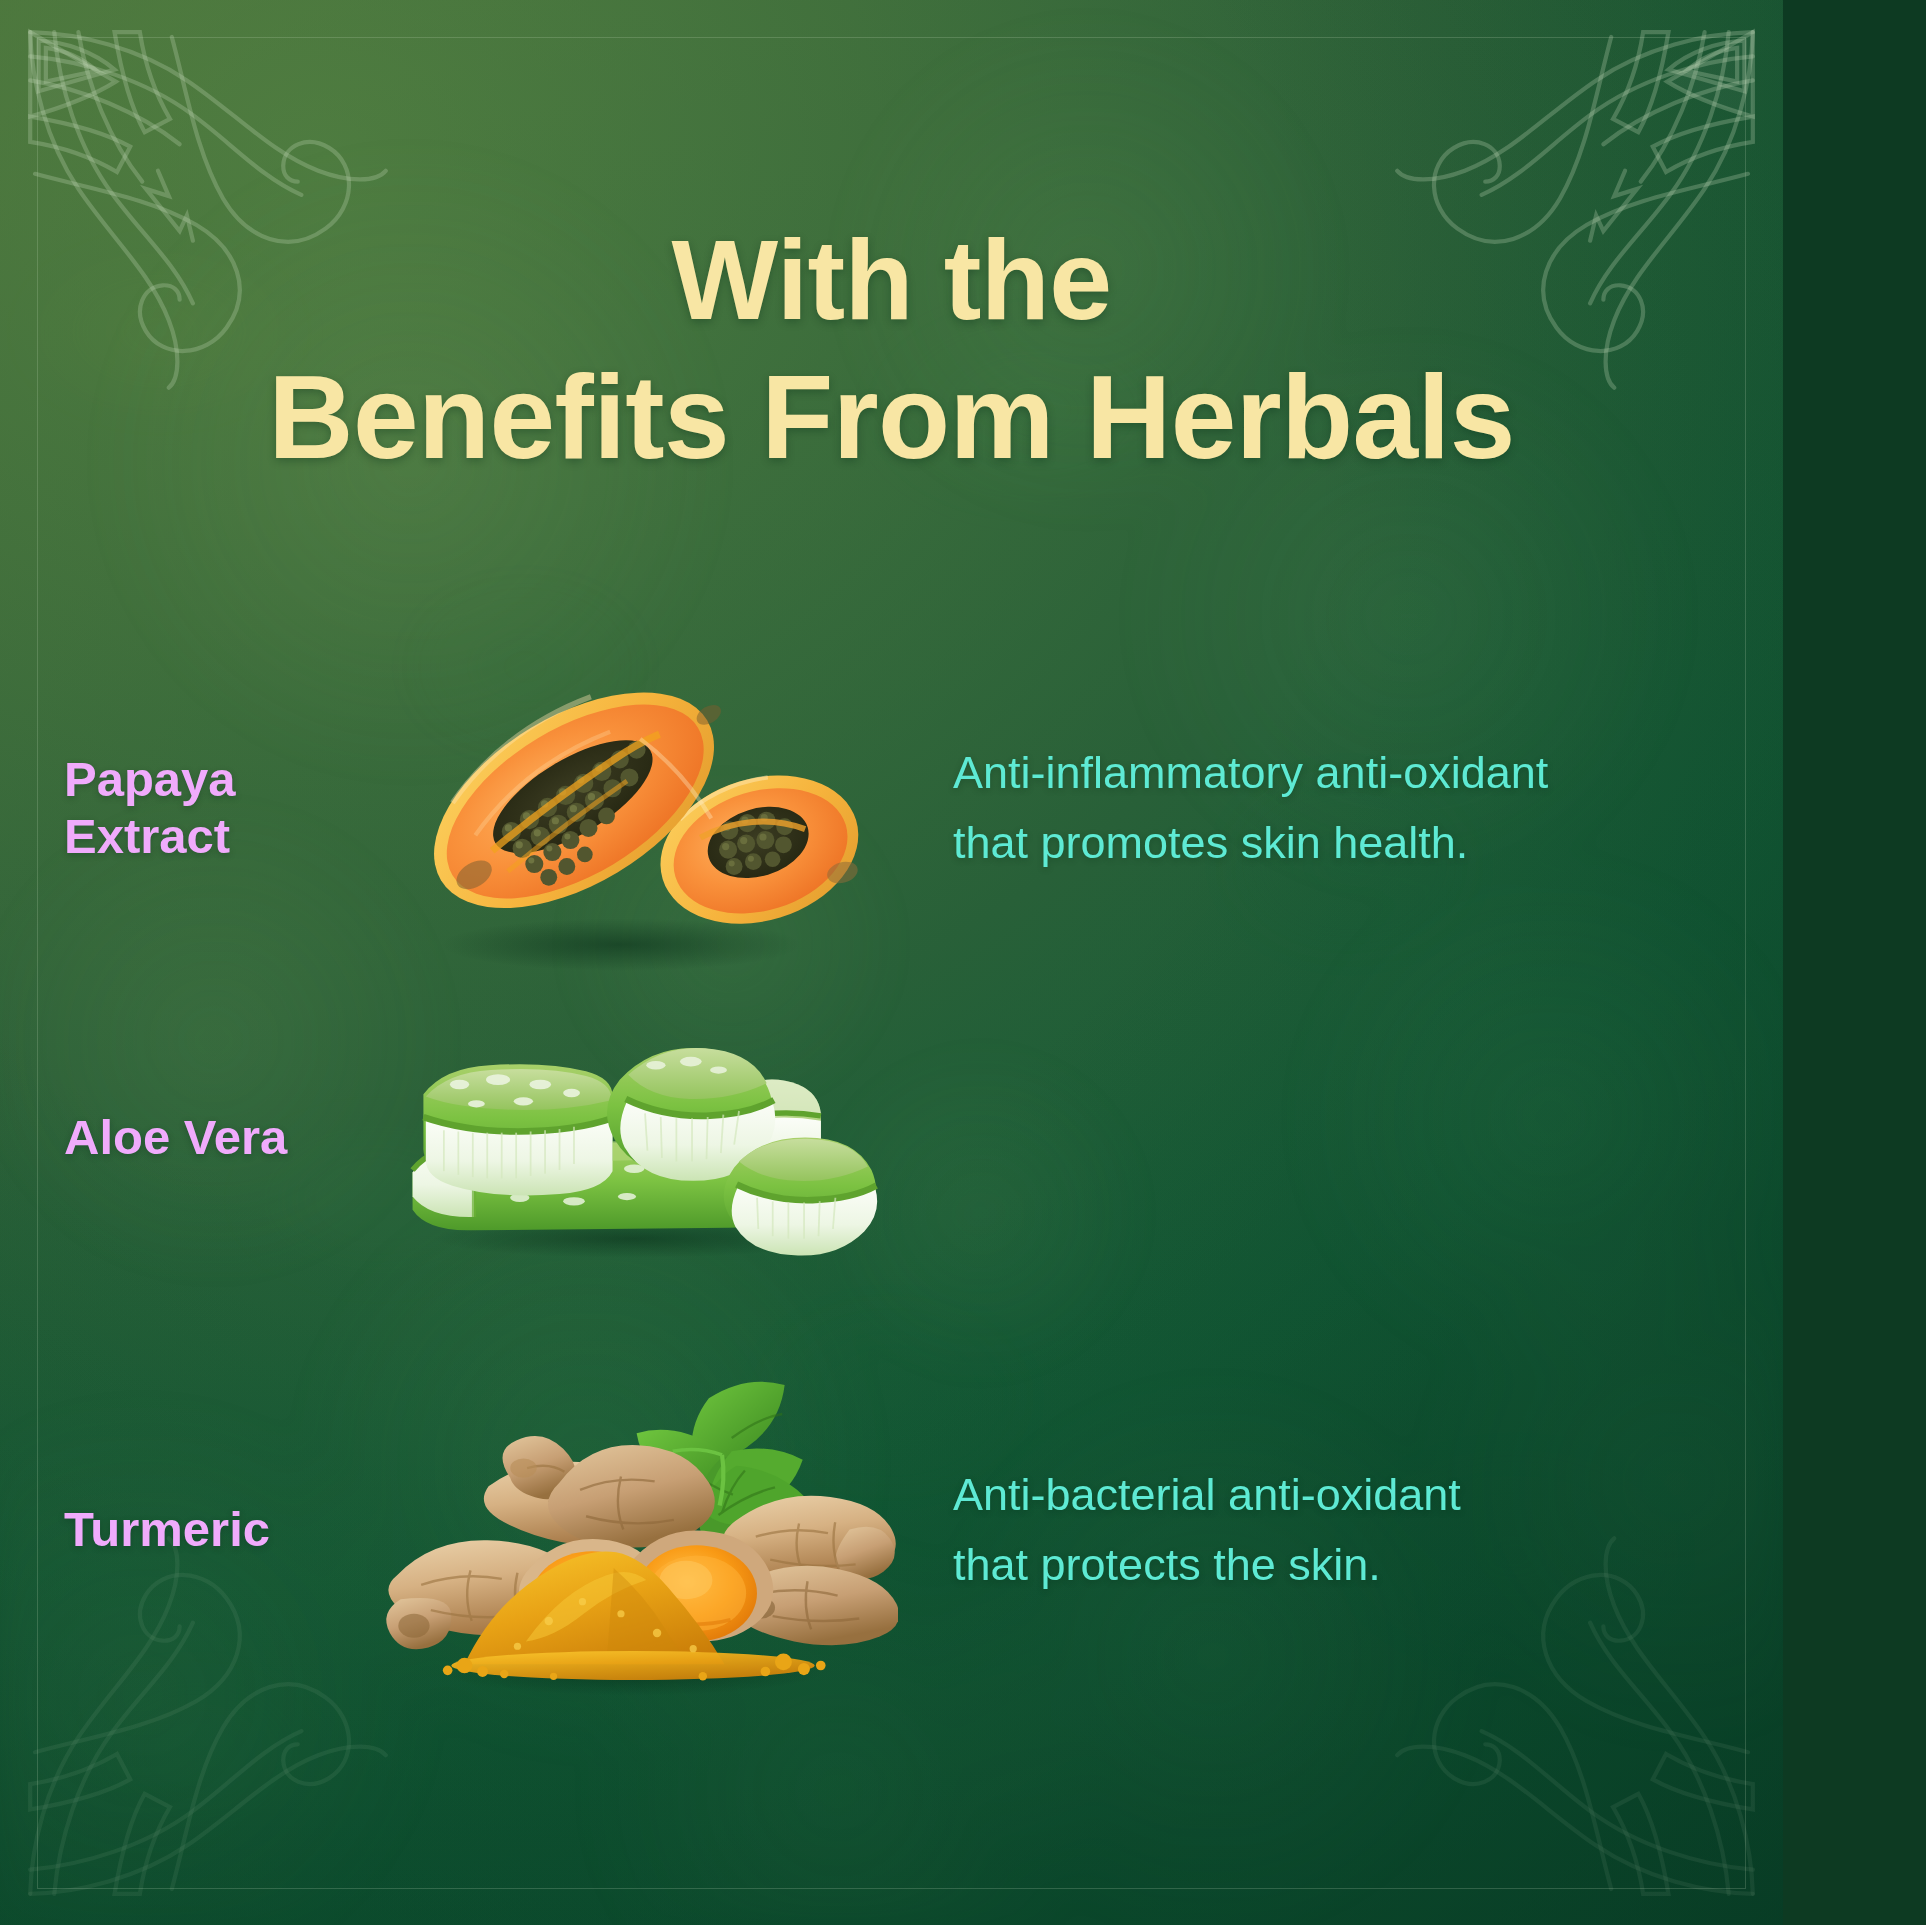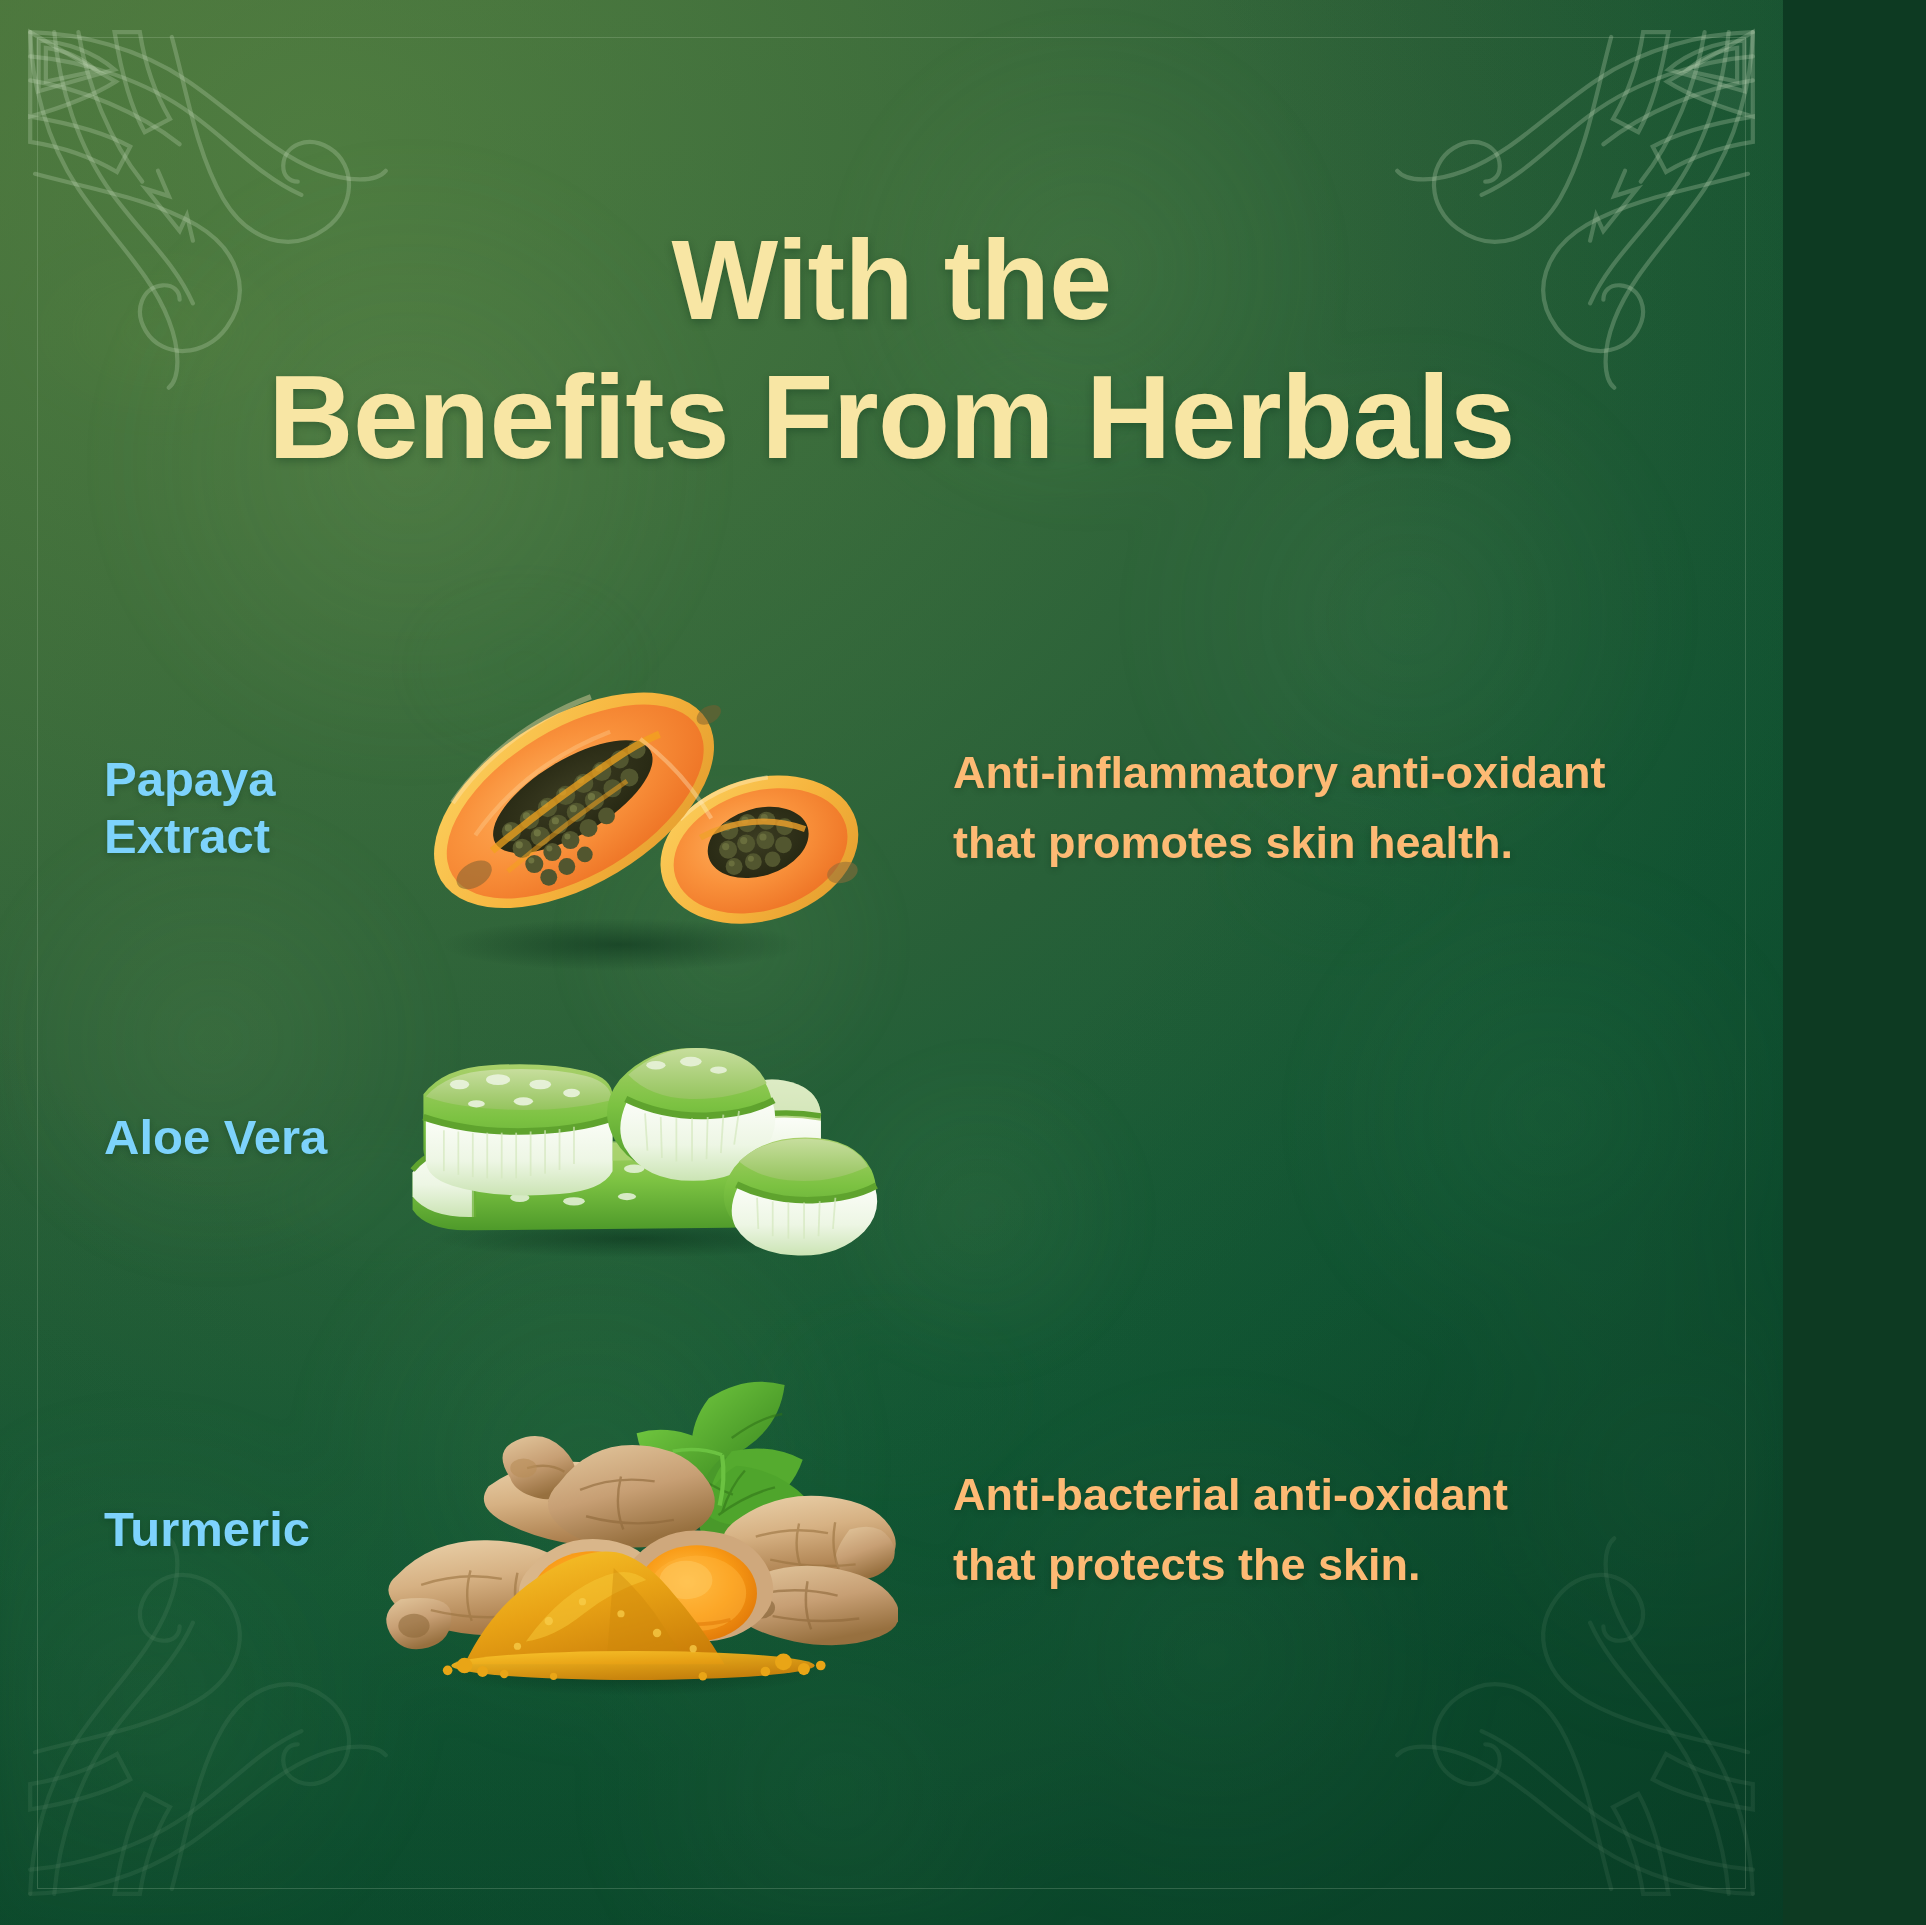--- a/index.html
+++ b/index.html
@@ -100,41 +100,41 @@
     left: 0; right: 0;
     display: flex;
     align-items: center;
   }
   .row-papaya   { top: 639px; height: 337px; }
   .row-aloe     { top: 1017px; height: 241px; }
   .row-turmeric { top: 1361px; height: 337px; }
 
   .ing-name {
     width: 368px;
-    padding-left: 104px;
+    padding-left: 64px;
     box-sizing: border-box;
-    color: #7dd3fc;
+    color: #f0abfc;
     font-weight: 700;
     font-size: 49px;
     line-height: 1.16;
     text-shadow: 0 2.4px 6px rgba(0,40,20,0.28);
   }
   .ing-art {
     width: 530px;
     height: 100%;
     position: relative;
     flex: 0 0 auto;
   }
   .ing-desc {
     flex: 1;
     padding-left: 55px;
     padding-right: 72px;
     box-sizing: border-box;
-    color: #fdba74;
-    font-weight: 700;
+    color: #5eead4;
+    font-weight: 400;
     font-size: 45px;
     line-height: 1.55;
     text-shadow: 0 2.4px 6px rgba(0,40,20,0.28);
   }
   .ing-art svg { position: absolute; inset: 0; width: 100%; height: 100%; }
 </style>
 </head>
 <body>
 
 <div id="poster">

